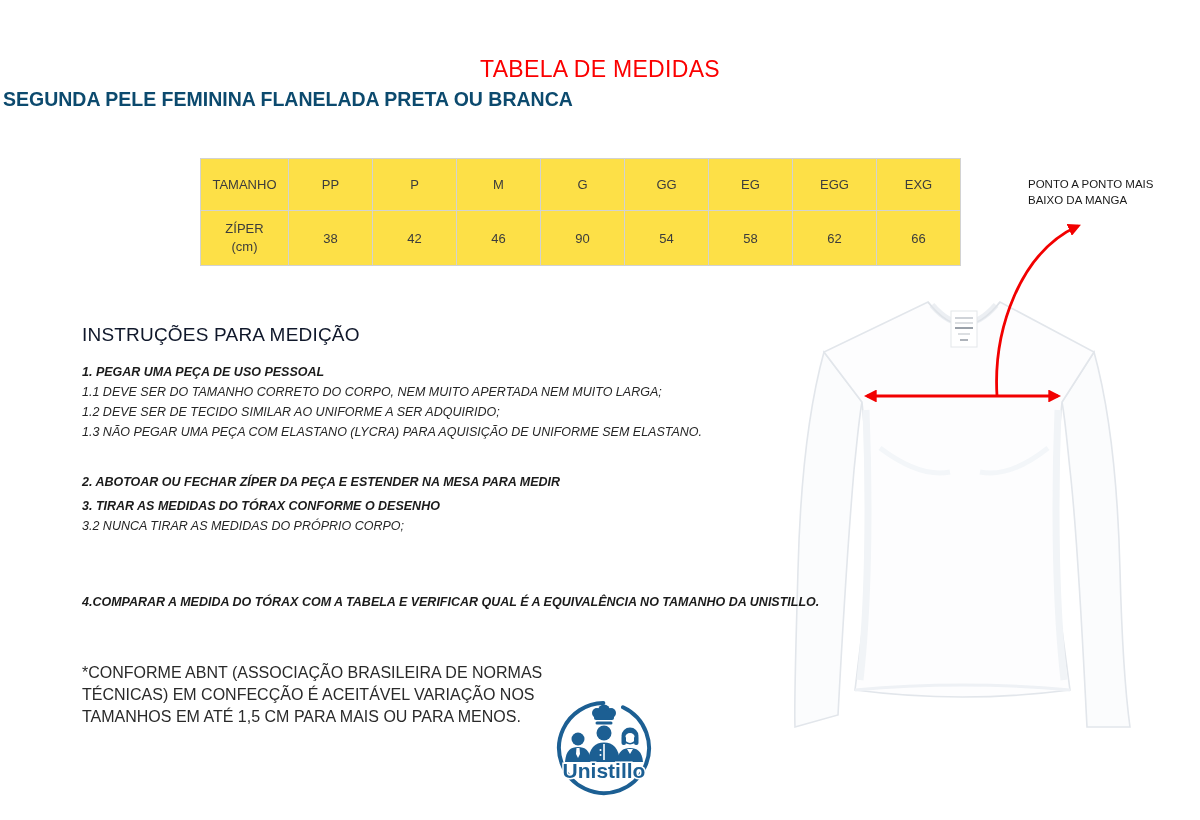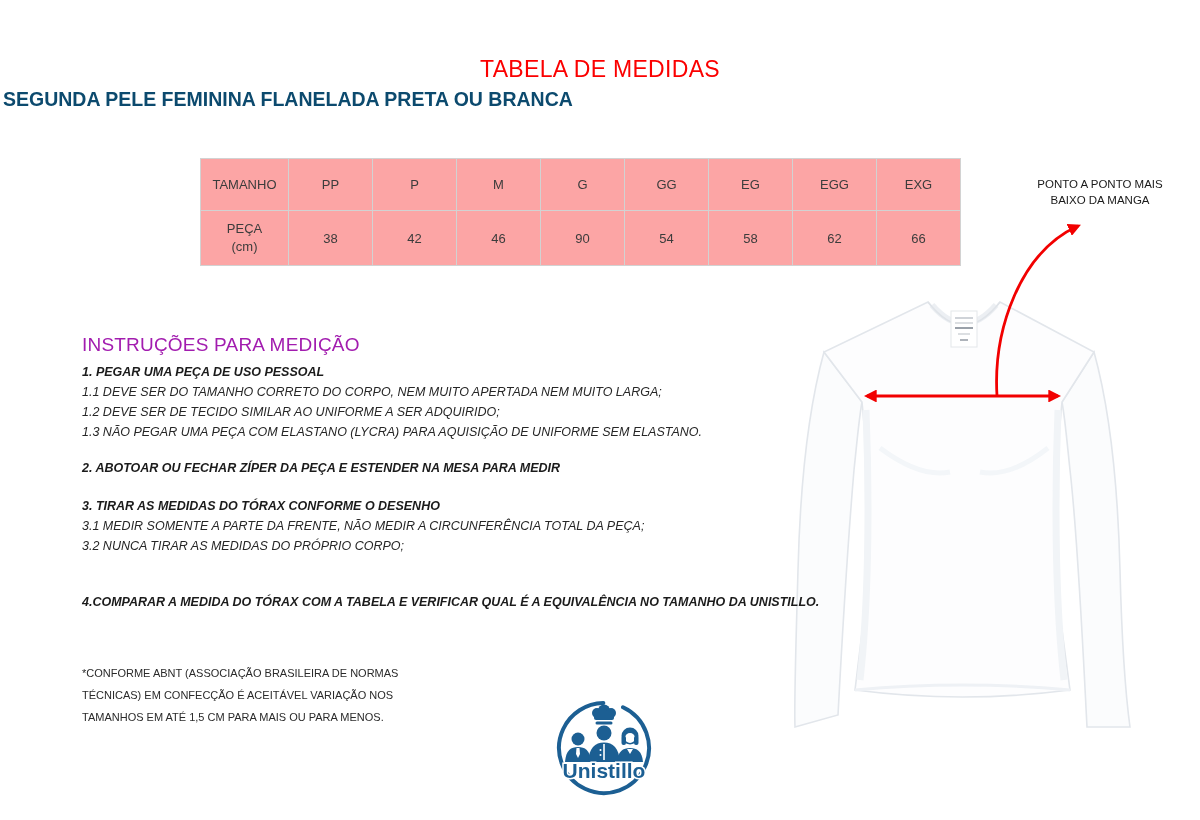--- a/index.html
+++ b/index.html
@@ -17,40 +17,40 @@
   .page-subtitle {
     position:absolute; top:88px; left:3px; width:1200px;
     font-size:19.5px; font-weight:bold; color:#0c4a6e;
   }
   table.size-table {
     position:absolute; top:158px; left:200px;
     border-collapse:collapse; table-layout:fixed;
   }
   table.size-table td {
     border:1px solid #d2d2d2; text-align:center; vertical-align:middle;
-    font-size:13px; color:#3c3c3c; background:#fca5a5;
+    font-size:13px; color:#3c3c3c; background:#fde047;
   }
   table.size-table tr.r1 td { height:52px; }
   table.size-table tr.r2 td { height:55px; }
   td.c-head { width:88px; }
   td.c-size { width:84px; }
   .thead2 { line-height:18px; }
   .annotation {
     position:absolute; top:176px; left:1028px; width:144px;
-    text-align:center; font-size:11.5px; line-height:16px; color:#1a1a1a;
+    font-size:11.5px; line-height:16px; color:#1a1a1a;
   }
   .instr-heading {
-    position:absolute; left:82px; top:334px;
-    font-size:19px; color:#a21caf; letter-spacing:.2px;
+    position:absolute; left:82px; top:324px;
+    font-size:19px; color:#0f172a; letter-spacing:.2px;
   }
   .step { position:absolute; left:82px; font-size:12.5px; line-height:20px; color:#262626;font-style:italic; }
   .step .b { font-weight:bold; color:#1b1b1b; }
   .footnote {
     position:absolute; left:82px; top:662px;
-    font-size:11px; line-height:22px; color:#2a2a2a;
+    font-size:16px; line-height:22px; color:#2a2a2a;
   }
   .shirt-svg { position:absolute; left:780px; top:210px; }
   .logo-svg  { position:absolute; left:550px; top:696px; }
 </style>
 </head>
 <body>
 
 <div id="canvas">
 
   <div class="page-title">TABELA DE MEDIDAS</div>
@@ -64,21 +64,21 @@
       <td class="c-size">P</td>
       <td class="c-size">M</td>
       <td class="c-size">G</td>
       <td class="c-size">GG</td>
       <td class="c-size">EG</td>
       <td class="c-size">EGG</td>
       <td class="c-size">EXG</td>
     </tr>
     <tr class="r2">
       <td class="c-head thead2">
-        <div>PEÇA</div>
+        <div>ZÍPER</div>
         <div>(cm)</div>
       </td>
       <td class="c-size">38</td>
       <td class="c-size">42</td>
       <td class="c-size">46</td>
       <td class="c-size">90</td>
       <td class="c-size">54</td>
       <td class="c-size">58</td>
       <td class="c-size">62</td>
       <td class="c-size">66</td>
@@ -129,27 +129,26 @@
 
   <div class="instr-heading">INSTRUÇÕES PARA MEDIÇÃO</div>
 
   <div class="step" style="top:362px">
     <div class="b">1. PEGAR UMA PEÇA DE USO PESSOAL</div>
     <div>1.1 DEVE SER DO TAMANHO CORRETO DO CORPO, NEM MUITO APERTADA NEM MUITO LARGA;</div>
     <div>1.2 DEVE SER DE TECIDO SIMILAR AO UNIFORME A SER ADQUIRIDO;</div>
     <div>1.3 NÃO PEGAR UMA PEÇA COM ELASTANO (LYCRA) PARA AQUISIÇÃO DE UNIFORME SEM ELASTANO.</div>
   </div>
 
-  <div class="step" style="top:458px">
+  <div class="step" style="top:472px">
     <div class="b">2. ABOTOAR OU FECHAR ZÍPER DA PEÇA E ESTENDER NA MESA PARA MEDIR</div>
   </div>
 
   <div class="step" style="top:496px">
     <div class="b">3. TIRAR AS MEDIDAS DO TÓRAX CONFORME O DESENHO</div>
-    <div>3.1 MEDIR SOMENTE A PARTE DA FRENTE, NÃO MEDIR A CIRCUNFERÊNCIA TOTAL DA PEÇA;</div>
     <div>3.2 NUNCA TIRAR AS MEDIDAS DO PRÓPRIO CORPO;</div>
   </div>
 
   <div class="step" style="top:592px">
     <div class="b">4.COMPARAR A MEDIDA DO TÓRAX COM A TABELA E VERIFICAR QUAL É A EQUIVALÊNCIA NO TAMANHO DA UNISTILLO.</div>
   </div>
 
   <div class="footnote">
     <div>*CONFORME ABNT (ASSOCIAÇÃO BRASILEIRA DE NORMAS</div>
     <div>TÉCNICAS) EM CONFECÇÃO É ACEITÁVEL VARIAÇÃO NOS</div>

